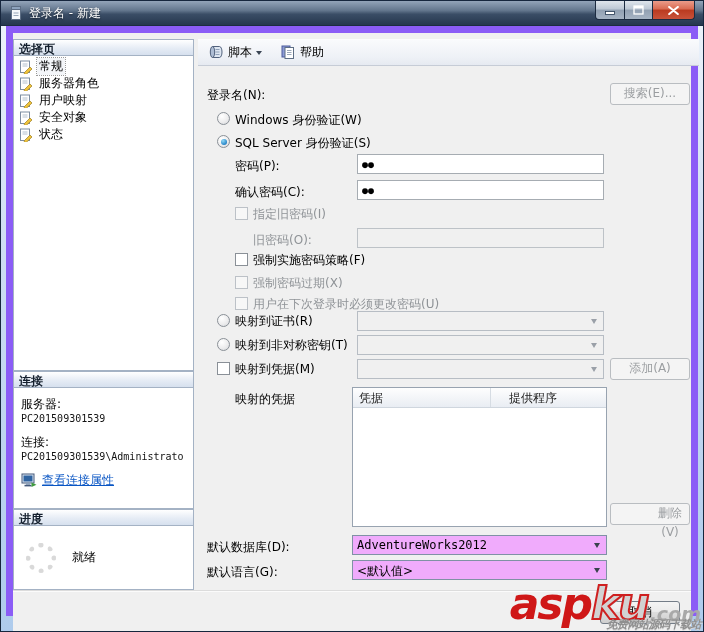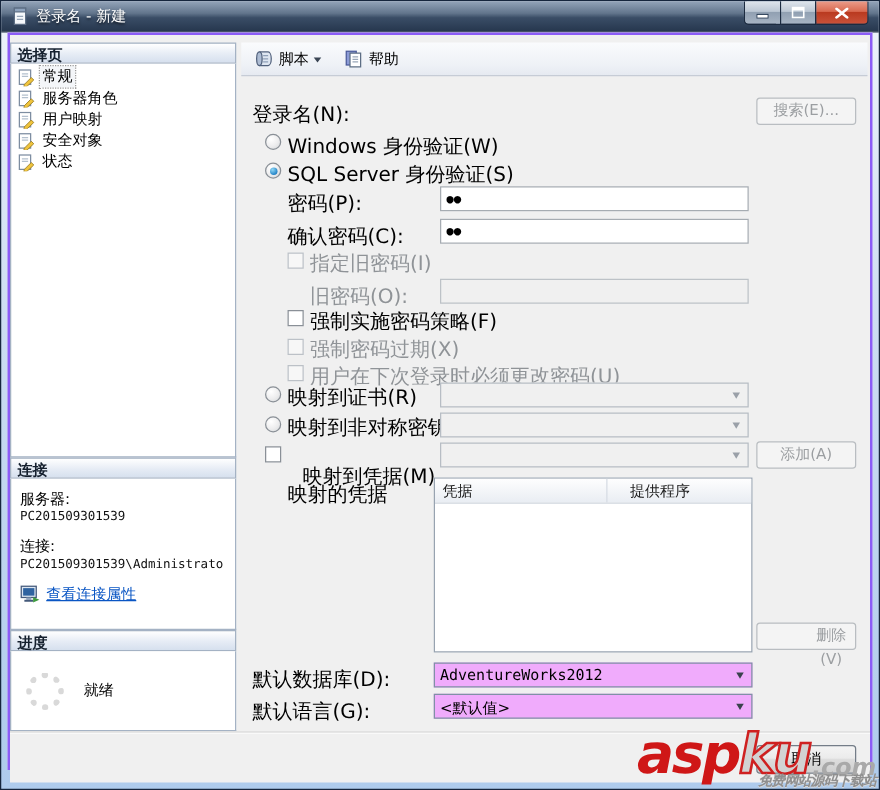--- a/index.html
+++ b/index.html
@@ -18,21 +18,21 @@
   .win-controls { position:absolute; right:8px; top:0; display:flex; }
   .wbtn { height:19px; border:1px solid #1c2b40; border-top:none; display:flex; align-items:center;
           justify-content:center; cursor:default;
           background:linear-gradient(180deg,#dfe5ec 0%,#bcc7d4 45%,#91a0b2 50%,#a7b4c4 100%); }
   .wbtn.min { width:30px; border-radius:0 0 0 4px; }
   .wbtn.max { width:28px; border-left:none; }
   .wbtn.close { width:42px; border-left:none; border-radius:0 0 4px 0;
           background:linear-gradient(180deg,#eb9c8a 0%,#d96a51 45%,#ba3a20 50%,#c9523a 100%); }
   
   .content { position:absolute; left:6px; top:26px; width:692px; height:590px;
-             background:#f0f0f0; border:2px solid #8b5cf6; }
+             background:#f0f0f0; border:7px solid #8b5cf6; }
   
   .sidebar { position:absolute; left:0; top:6px; width:181px; height:551px; }
   .sec-h { position:absolute; left:0; width:181px; height:17px; padding:1px 5px 0 5px;
            font-size:12px; font-weight:bold; color:#15202e;
            background:linear-gradient(180deg,#ffffff 0%,#e6ecf5 55%,#d6e0ee 100%);
            border:1px solid #a4b2c4; }
   .panel { position:absolute; left:0; width:181px; background:#fff;
            border:1px solid #a4b2c4; border-top:none; }
   .pages-panel { top:17px; height:315px; padding-top:2px; }
   .page-item { display:flex; align-items:center; height:17px; padding-left:5px; gap:4px; cursor:default; }
@@ -49,21 +49,21 @@
   .prog-status { font-size:12px; color:#000; }
   
   .toolbar { position:absolute; left:185px; top:6px; width:501px; height:27px;
              background:linear-gradient(180deg,#fafbfd 0%,#eef1f6 70%,#e6eaf1 100%);
              border-bottom:1px solid #c6ccd6; display:flex; align-items:center; padding-left:6px; gap:10px; }
   .tb-btn { display:flex; align-items:center; gap:4px; padding:2px 4px; border-radius:2px; cursor:default; }
   .tb-btn span.tb-label { font-size:12px; color:#000; }
   .tb-caret { width:0; height:0; border:3.5px solid transparent; border-top:4px solid #3a4554; margin-top:4px; }
   
   .form { position:absolute; left:185px; top:33px; width:501px; height:524px; }
-  .f-lbl { position:absolute; font-size:16px; color:#000; white-space:nowrap; }
+  .f-lbl { position:absolute; font-size:12px; color:#000; white-space:nowrap; }
   .f-lbl.dis { color:#8f9397; }
   .f-input { position:absolute; width:247px; height:20px; border:1px solid #a6acb2; background:#fff;
              font:12px "DejaVu Sans Mono",monospace; padding:2px 4px; color:#000; }
   .f-input.dis { background:#f0f0f0; border-color:#bdc2c7; }
   .radio { position:absolute; width:13px; height:13px; border-radius:50%; border:1px solid #8a9097;
            background:radial-gradient(circle at 35% 30%, #ffffff 0%, #ededee 55%, #d3d6d9 100%); }
   .radio.checked::after { content:""; position:absolute; left:2.5px; top:2.5px; width:6px; height:6px;
            border-radius:50%; background:radial-gradient(circle at 35% 30%, #8fd8f6, #1f7fc4 75%); }
   .check { position:absolute; width:13px; height:13px; border:1px solid #8a9097; background:#fff; }
   .check.dis { border-color:#bcc1c7; background:#f7f7f7; }
@@ -276,21 +276,21 @@
         </div>
 
       <span class="radio" style="left:19px; top:272px;"></span>
       <span class="f-lbl" style="left:37px; top:271px;">映射到非对称密钥(T)</span>
       <div class="combo dis" style="left:159px; top:269px;">
           <span class="combo-val"></span>
           <span class="arrow"></span>
         </div>
 
       <span class="check" style="left:19px; top:296px;"></span>
-      <span class="f-lbl" style="left:37px; top:310px;margin-left:12px;">映射到凭据(M)</span>
+      <span class="f-lbl" style="left:37px; top:295px;">映射到凭据(M)</span>
       <div class="combo dis" style="left:159px; top:293px;">
           <span class="combo-val"></span>
           <span class="arrow"></span>
         </div>
       <div class="btn-sm" style="left:412px; top:292px;">添加(A)</div>
 
       <span class="f-lbl" style="left:37px; top:325px;">映射的凭据</span>
       <div class="cred-table">
         <div class="cred-head">
           <span class="cred-col" style="width:145px;">凭据</span>

